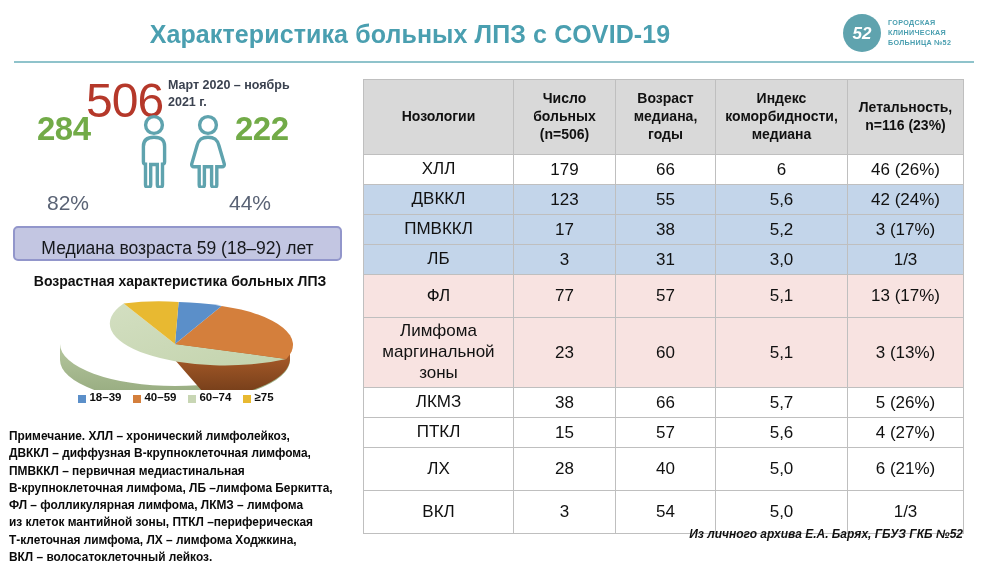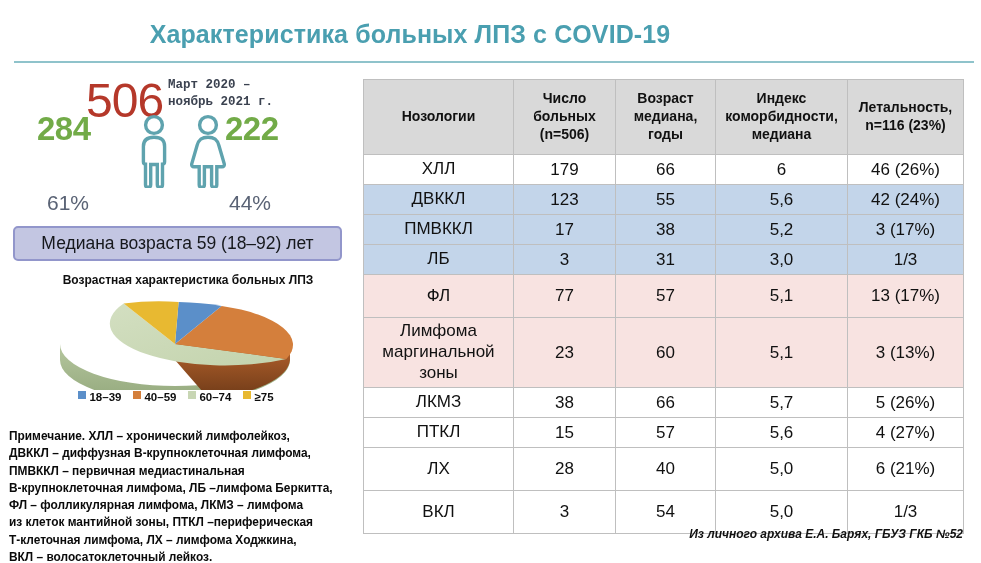--- a/index.html
+++ b/index.html
@@ -81,34 +81,33 @@
     letter-spacing: -1px;
   }
   .stat-period {
     position: absolute;
     left: 168px; top: 11px;
     font-size: 12.5px;
     font-weight: bold;
     line-height: 1.32;
     color: #3b4250;
     width: 130px;
-    font-family: Liberation Mono, monospace;
   }
 
   .stat-male-num {
     position: absolute;
     left: 37px; top: 44px;
     font-size: 33px;
     font-weight: bold;
     color: #72ab48;
     letter-spacing: -0.5px;
   }
   .stat-female-num {
     position: absolute;
-    left: 225px; top: 44px;
+    left: 235px; top: 44px;
     font-size: 33px;
     font-weight: bold;
     color: #72ab48;
     letter-spacing: -0.5px;
   }
   .icon-male {
     position: absolute;
     left: 132px; top: 48px;
   }
   .icon-female {
@@ -129,35 +128,35 @@
   }
 
   .median-box {
     position: absolute;
     left: 13px; top: 160px;
     width: 329px; height: 35px;
     background: #c3c6e2;
     border: 2px solid #9296cb;
     border-radius: 5px;
     display: flex;
-    align-items: center;
+    align-items: flex-end;
     justify-content: center;
     box-sizing: border-box;
   }
   .median-box-text {
     font-size: 17.5px;
     color: #16181c;
   }
 
   .pie-title {
     position: absolute;
-    left: 12px; top: 207px;
+    left: 4px; top: 207px;
     width: 352px;
     text-align: center;
-    font-size: 12px;
+    font-size: 14px;
     font-weight: bold;
     color: #101010;
   }
 
   .pie-area {
     position: absolute;
     left: 55px; top: 232px;
     width: 240px; height: 92px;
   }
 
@@ -165,21 +164,21 @@
     position: absolute;
     left: 0; top: 325px;
     width: 352px;
     display: flex;
     justify-content: center;
     align-items: center;
     gap: 12px;
   }
   .legend-item {
     display: flex;
-    align-items: flex-start;
+    align-items: flex-end;
     gap: 3px;
   }
   .legend-swatch {
     width: 8px; height: 8px;
     flex: 0 0 auto;
   }
   .legend-label {
     font-size: 11.5px;
     font-weight: bold;
     color: #0d0d0d;
@@ -247,20 +246,32 @@
     font-style: italic;
     color: #111111;
   }
 </style>
 </head>
 <body>
 
 <div class="header">
   <div class="slide-title">Характеристика больных ЛПЗ с COVID-19</div>
 
+  <div class="logo-wrap">
+    <div class="logo-circle">
+      <svg width="30" height="30" viewBox="0 0 30 30" aria-hidden="true">
+        <text x="15" y="21" text-anchor="middle" font-family="Liberation Sans, sans-serif" font-size="17" font-weight="bold" font-style="italic" fill="#ffffff">52</text>
+      </svg>
+    </div>
+    <div class="logo-text">
+      <div>ГОРОДСКАЯ</div>
+      <div>КЛИНИЧЕСКАЯ</div>
+      <div>БОЛЬНИЦА №52</div>
+    </div>
+  </div>
 
   <div class="header-rule"></div>
 </div>
 
 <div class="left-panel">
 
   <div class="stat-big">506</div>
   <div class="stat-period">Март 2020 – ноябрь 2021 г.</div>
 
   <div class="stat-male-num">284</div>
@@ -283,21 +294,21 @@
       <g fill="none" stroke="#5fa3ae" stroke-width="3.4">
         <circle cx="25" cy="11" r="8.4"></circle>
         <path d="M25 23.2c-6.6 0-9.4 2.7-10.9 8.2L8.8 49.6c-.5 1.9.5 3.2 2.2 3.2h5.2
                  v17.9c0 1.7 1.2 2.6 2.6 2.6s2.6-.9 2.6-2.6V52.8h7.2v17.9
                  c0 1.7 1.2 2.6 2.6 2.6s2.6-.9 2.6-2.6V52.8h5.2c1.7 0 2.7-1.3 2.2-3.2
                  L35.9 31.4c-1.5-5.5-4.3-8.2-10.9-8.2z"></path>
       </g>
     </svg>
   </div>
 
-  <div class="stat-male-pct">61%</div>
+  <div class="stat-male-pct">82%</div>
   <div class="stat-female-pct">44%</div>
 
   <div class="median-box">
     <span class="median-box-text">Медиана возраста 59 (18–92) лет</span>
   </div>
 
   <div class="pie-title">Возрастная характеристика больных ЛПЗ</div>
 
   <div class="pie-area">
     <svg width="240" height="92" viewBox="0 0 240 92" aria-hidden="true">

